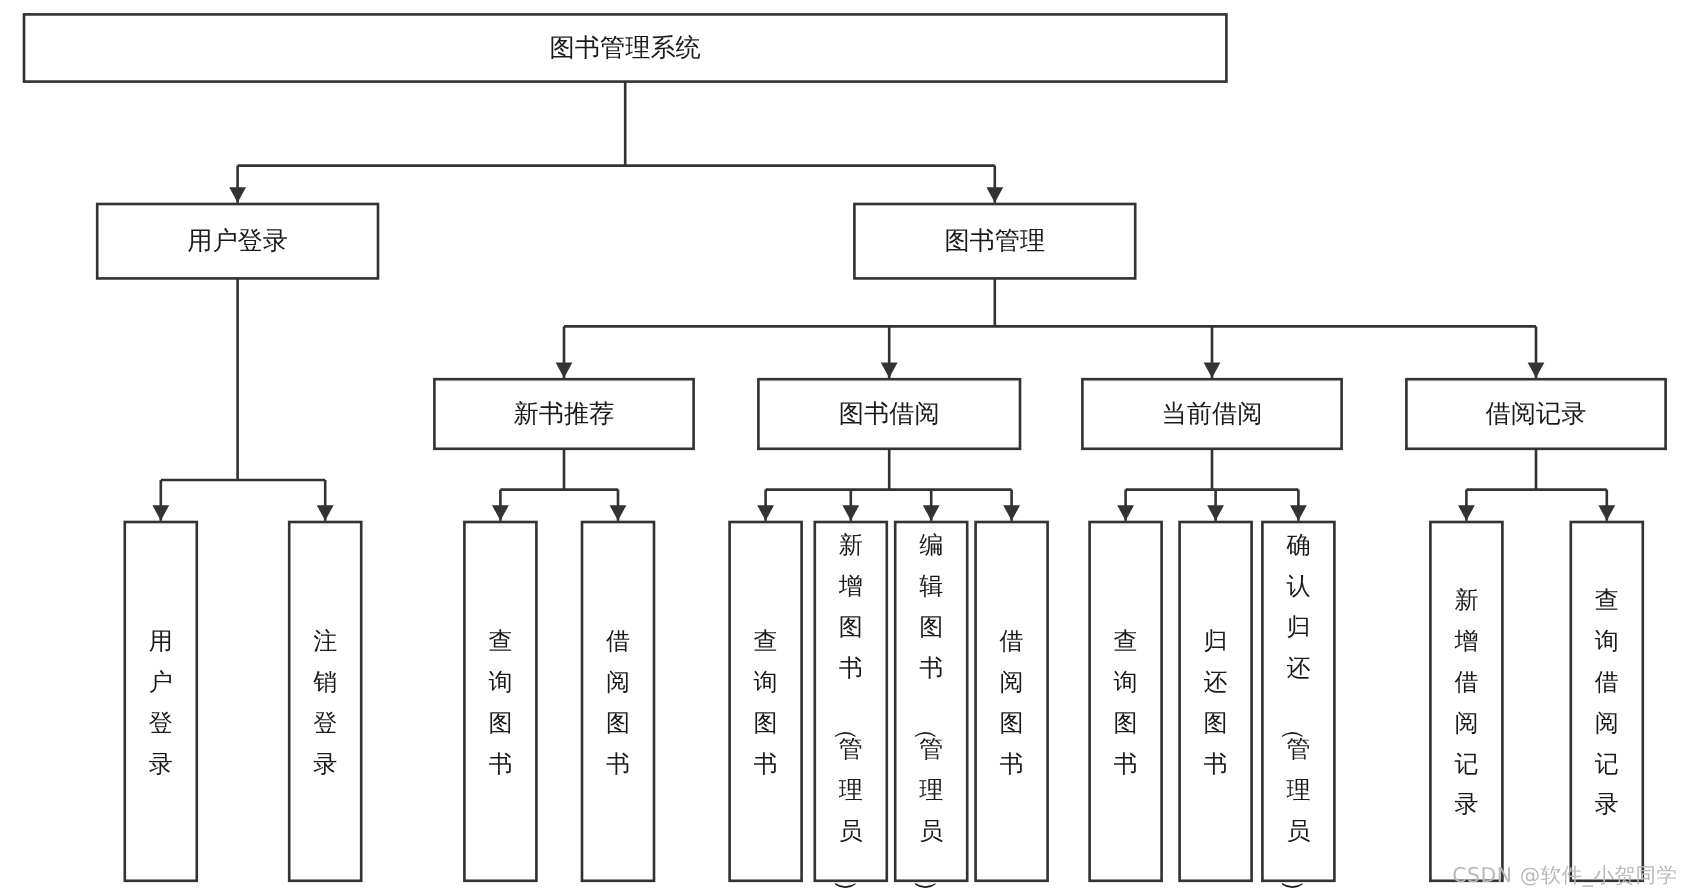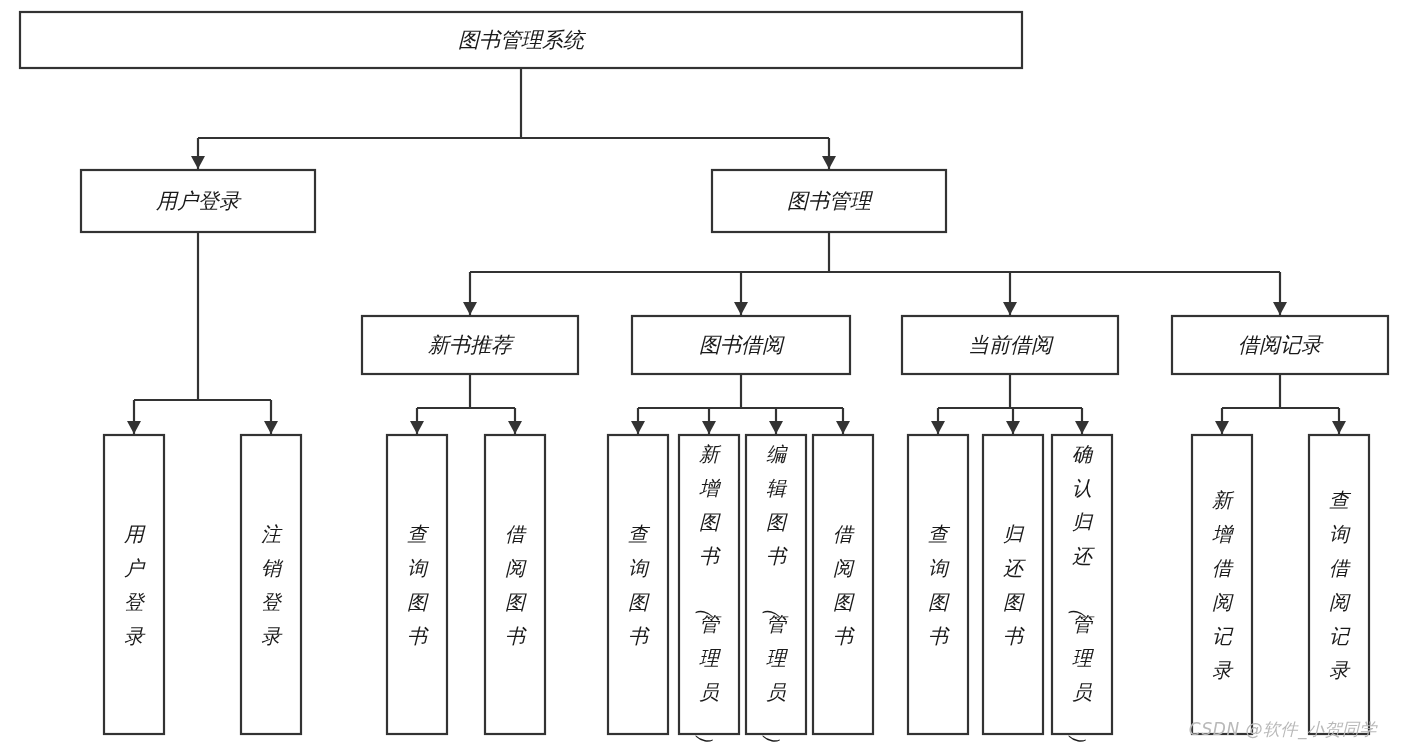--- a/index.html
+++ b/index.html
@@ -10,21 +10,20 @@
   }
   body {
     font-family: "DejaVu Sans", "Liberation Sans", sans-serif;
   }
   #diagram-root {
     position: relative;
     width: 1405px;
     height: 747px;
     background: #ffffff;
     overflow: hidden;
-    font-style: italic;
   }
   svg.tree-canvas {
     position: absolute;
     left: 0;
     top: 0;
     width: 1405px;
     height: 747px;
     display: block;
   }
   .node-box {
@@ -50,21 +49,21 @@
     dominant-baseline: middle;
   }
   .node-label-v {
     font-family: "DejaVu Sans", "Liberation Sans", sans-serif;
     font-size: 20px;
     fill: #1a1a1a;
     text-anchor: middle;
   }
   .watermark {
     position: absolute;
-    right: 28px;
+    right: 7px;
     bottom: 6px;
     font-family: "DejaVu Sans", "Liberation Sans", sans-serif;
     font-size: 17px;
     color: #b9b9b9;
     letter-spacing: 0.5px;
     white-space: nowrap;
     pointer-events: none;
     user-select: none;
     text-align: center;
   }

